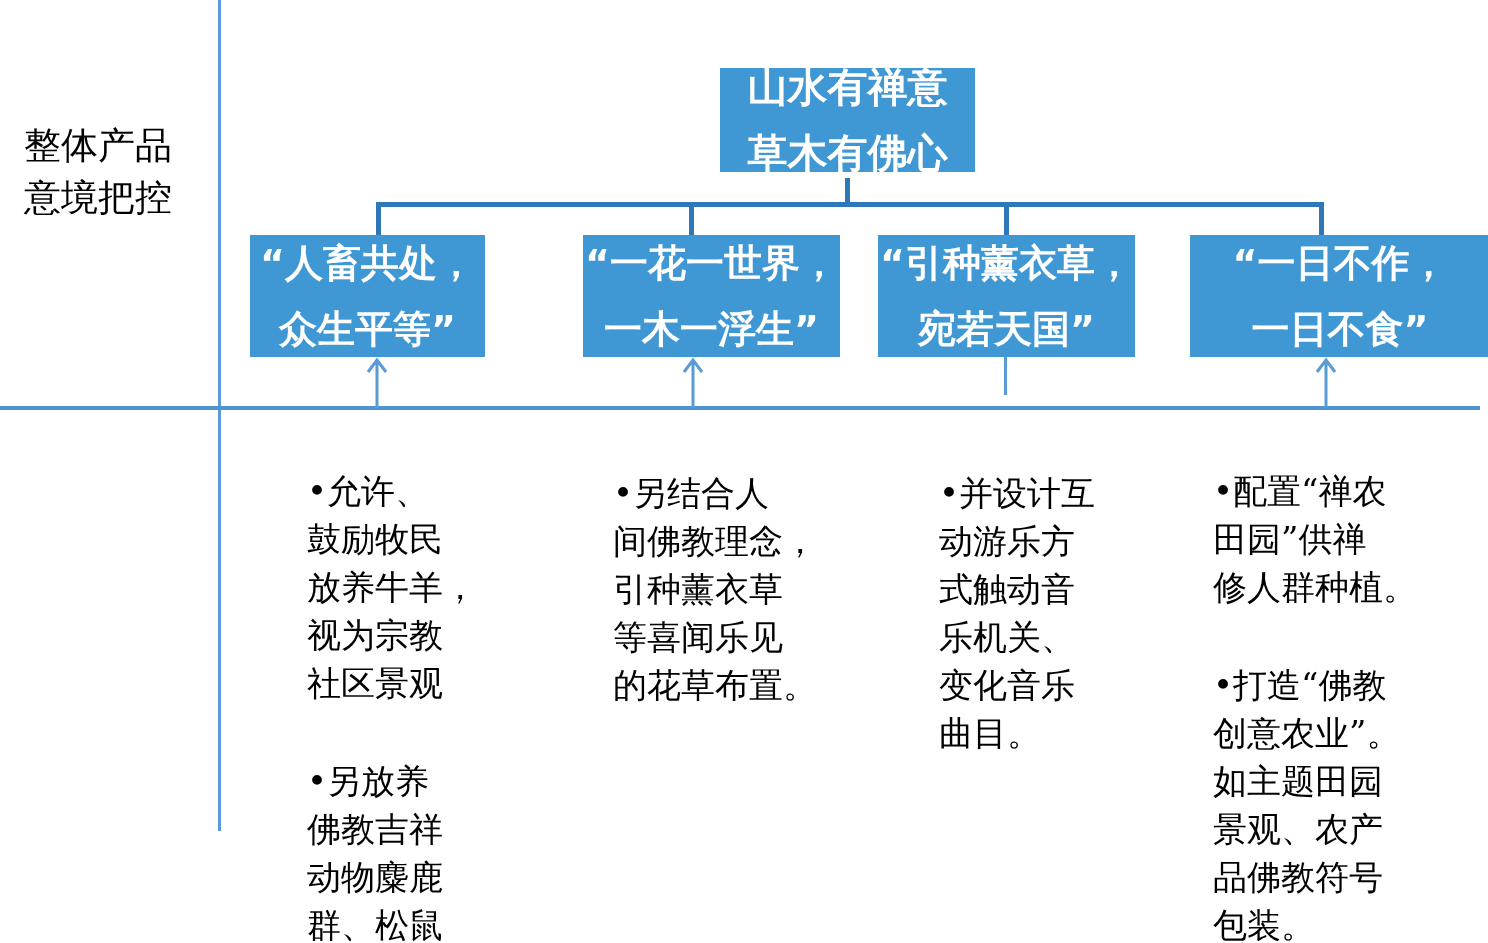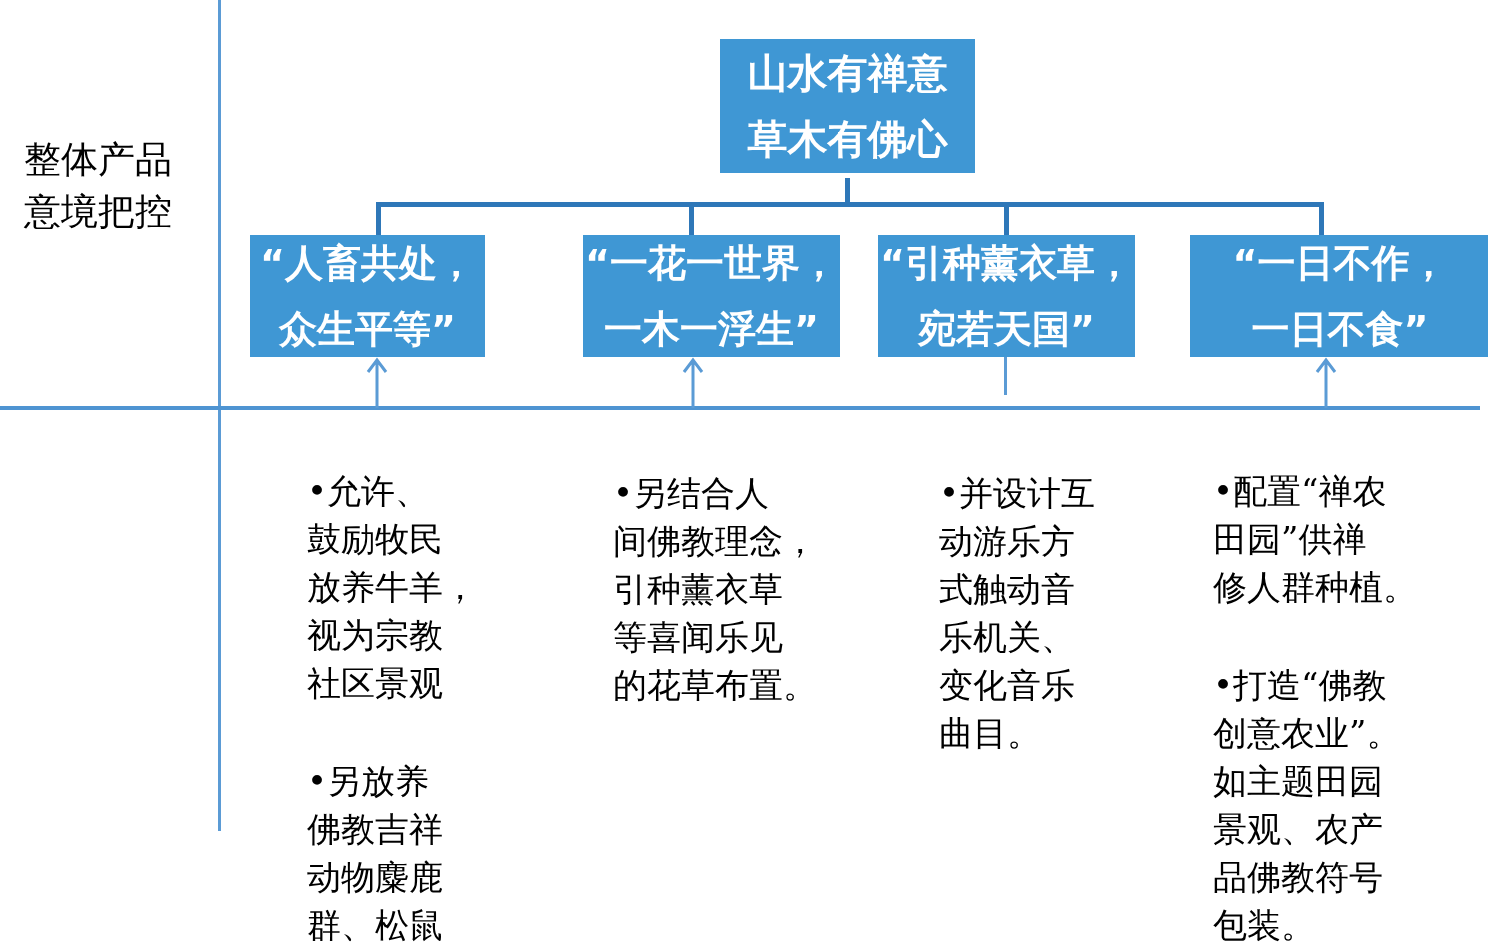--- a/index.html
+++ b/index.html
@@ -7,41 +7,41 @@
     position:relative;width:1488px;height:943px;background:#ffffff;overflow:hidden;
     font-family:"DejaVu Serif","Liberation Serif",serif;color:#000;
   }
   
   .bluebox{
     position:absolute;background:#3F97D4;color:#ffffff;
     display:flex;align-items:center;justify-content:center;text-align:center;
     font-family:"DejaVu Sans","Liberation Sans",sans-serif;font-weight:bold;
     white-space:pre-line;overflow:hidden;
   }
-  .root-box{left:720px;top:39px;width:255px;height:134px;font-size:40px;line-height:66px;}
+  .root-box{left:720px;top:68px;width:255px;height:104px;font-size:40px;line-height:66px;}
   .branch-box{top:235px;height:122px;font-size:38px;line-height:66px;}
   .bb1{left:250px;width:235px;}
   .bb2{left:583px;width:257px;font-size:38px;}
   .bb3{left:878px;width:257px;}
   .bb4{left:1190px;width:300px;}
   
   .cline{position:absolute;background:#2E77B8;}
   .stem{left:845px;top:178px;width:5px;height:27px;}
   .hline{left:376px;top:202px;width:948px;height:5px;}
   .drop{top:202px;width:5px;height:34px;}
   .d1{left:376px;} .d2{left:689px;} .d3{left:1004px;} .d4{left:1319px;}
   
   .axis-v{position:absolute;left:218px;top:0;width:3px;height:831px;background:#5B9BD5;}
   .divider{position:absolute;left:0;top:406px;width:1480px;height:4px;background:#4E94D2;}
   
   .side-label{
     position:absolute;left:24px;width:190px;font-size:37px;line-height:52px;
     white-space:pre-line;color:#000;
   }
-  .sl-top{top:134px;}
+  .sl-top{top:120px;}
   .sl-bottom{top:533px;}
   
   .bullets{position:absolute;top:418px;font-size:34px;line-height:48px;white-space:pre-line;}
   .bullets p{margin:1px;padding:0;}
   .col1{left:306px;width:260px;}
   .col2{left:612px;width:258px;top:420px;}
   .col3{left:938px;width:250px;top:420px;}
   .col4{left:1212px;width:264px;}
   
   .arrow{position:absolute;width:24px;height:52px;}

